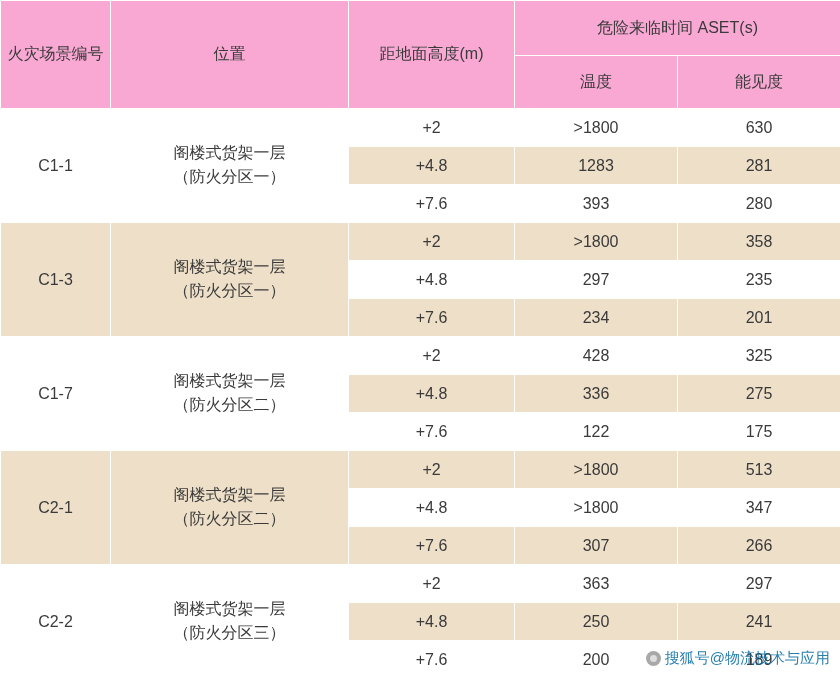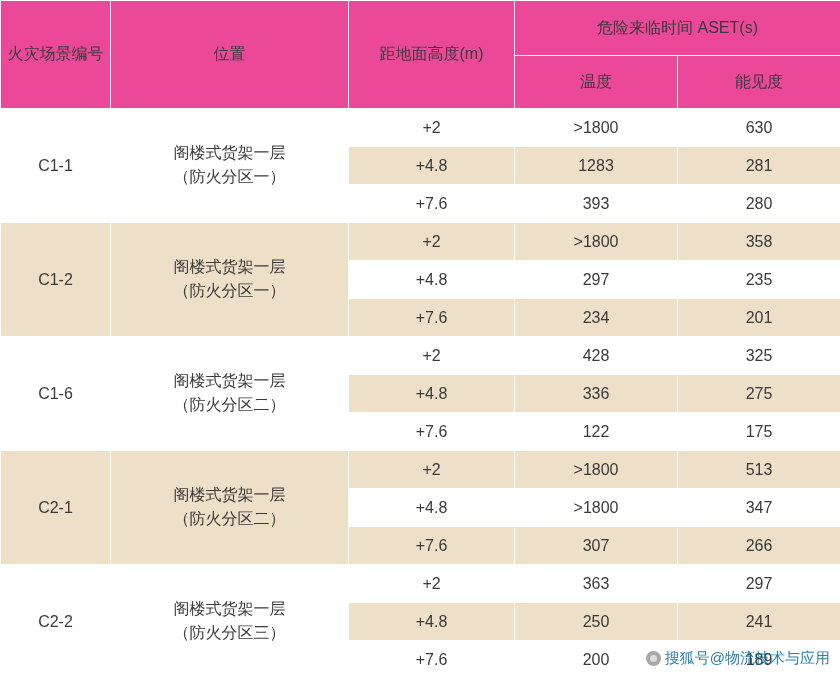--- a/index.html
+++ b/index.html
@@ -21,21 +21,21 @@
   }
   table.aset-table th,
   table.aset-table td {
     border: 1px solid #ffffff;
     text-align: center;
     vertical-align: middle;
     font-size: 16px;
     color: #3a3a3a;
   }
   thead th {
-    background: #ec4899;
+    background: #f9a8d4;
     color: #ffffff;
     font-weight: normal;
     font-size: 17px;
     border: 1px solid #ffffff;
     padding: 8px 2px;
   }
   thead th.hdr-tall {
     height: 74px;
     margin-left: 20px;
   }
@@ -141,42 +141,42 @@
       <td class="row-tan">1283</td>
       <td class="row-tan">281</td>
     </tr>
     <tr>
       <td class="row-white">+7.6</td>
       <td class="row-white">393</td>
       <td class="row-white">280</td>
     </tr>
 
     <tr>
-      <td class="scene-id group-tan" rowspan="3">C1-2</td>
+      <td class="scene-id group-tan" rowspan="3">C1-3</td>
       <td class="location group-tan" rowspan="3">
         <span class="loc-line">阁楼式货架一层</span>
         <span class="loc-line">（防火分区一）</span>
       </td>
       <td class="row-tan">+2</td>
       <td class="row-tan">&gt;1800</td>
       <td class="row-tan">358</td>
     </tr>
     <tr>
       <td class="row-white">+4.8</td>
       <td class="row-white">297</td>
       <td class="row-white">235</td>
     </tr>
     <tr>
       <td class="row-tan">+7.6</td>
       <td class="row-tan">234</td>
       <td class="row-tan">201</td>
     </tr>
 
     <tr>
-      <td class="scene-id group-white" rowspan="3">C1-6</td>
+      <td class="scene-id group-white" rowspan="3">C1-7</td>
       <td class="location group-white" rowspan="3">
         <span class="loc-line">阁楼式货架一层</span>
         <span class="loc-line">（防火分区二）</span>
       </td>
       <td class="row-white">+2</td>
       <td class="row-white">428</td>
       <td class="row-white">325</td>
     </tr>
     <tr>
       <td class="row-tan">+4.8</td>

